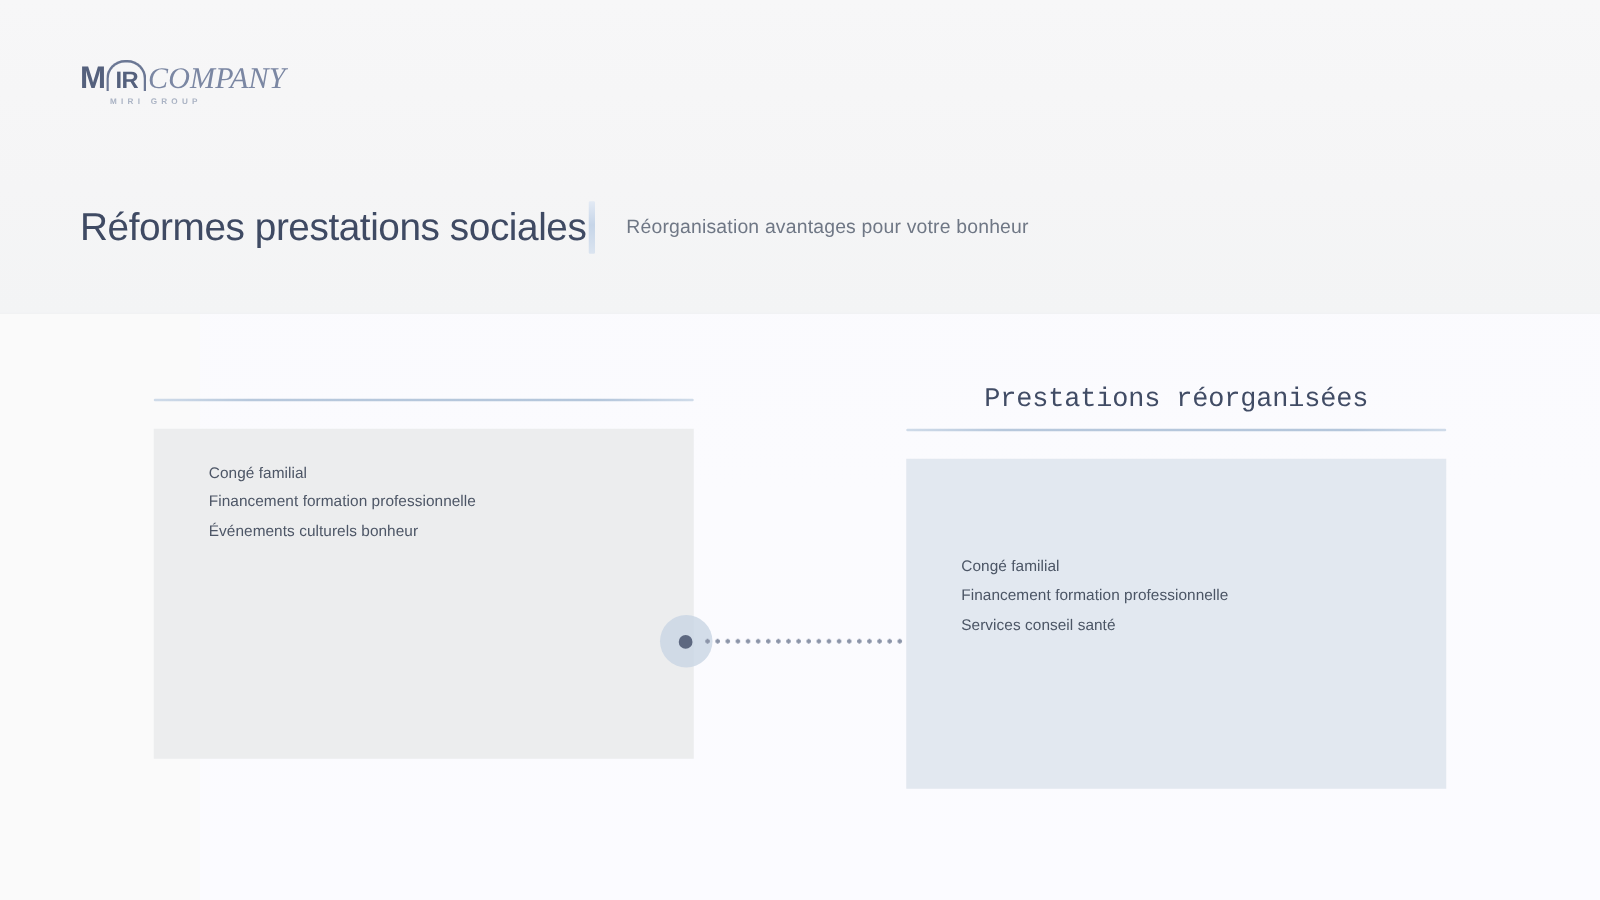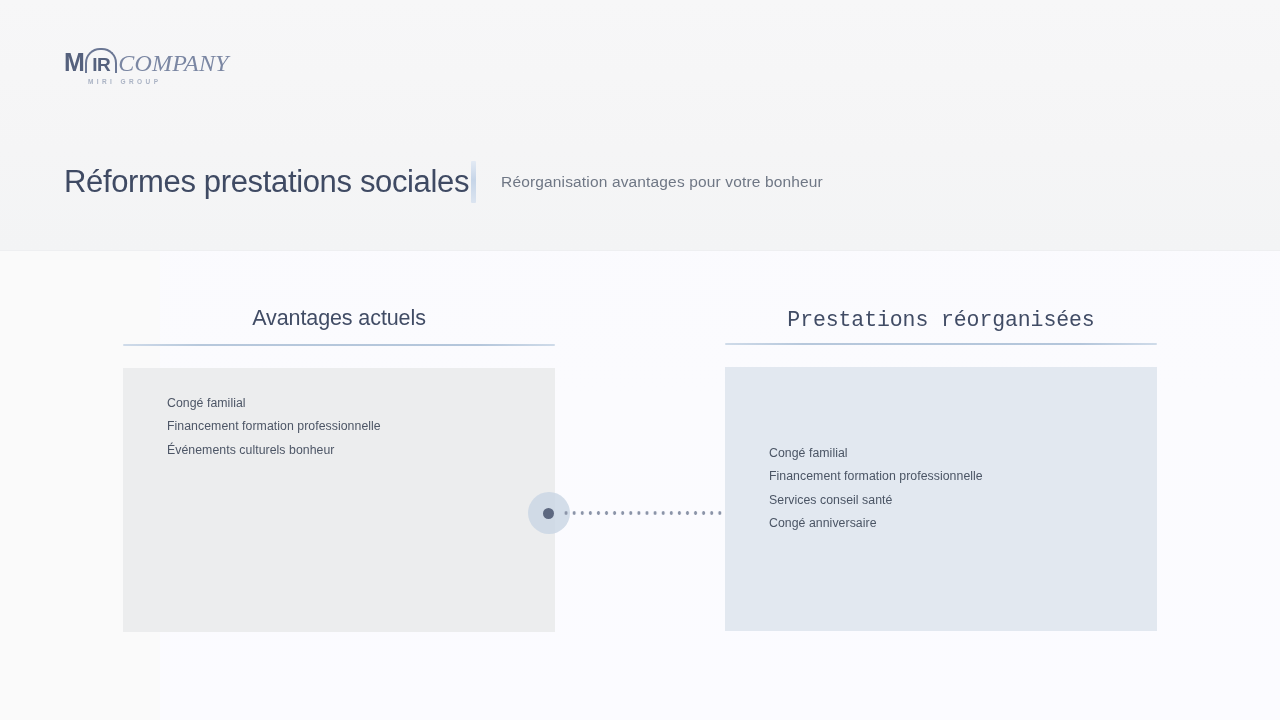--- a/index.html
+++ b/index.html
@@ -292,21 +292,20 @@
     <div class="logo-sub">MIRI GROUP</div>
   </div>
 
   <div class="title-block">
     <span class="slide-title">Réformes prestations sociales</span>
     <span class="title-divider"></span>
     <span class="slide-subtitle">Réorganisation avantages pour votre bonheur</span>
   </div>
 
   <div class="col col-left">
-    <div class="col-head">Avantages actuels</div>
     <div class="col-rule"></div>
     <div class="panel panel-left">
       <ul class="benefit-list">
         <li class="benefit-item">Congé familial</li>
         <li class="benefit-item">Financement formation professionnelle</li>
         <li class="benefit-item">Événements culturels bonheur</li>
       </ul>
     </div>
   </div>
 
@@ -318,18 +317,17 @@
   </div>
 
   <div class="col col-right">
     <div class="col-head">Prestations réorganisées</div>
     <div class="col-rule"></div>
     <div class="panel panel-right">
       <ul class="benefit-list">
         <li class="benefit-item">Congé familial</li>
         <li class="benefit-item">Financement formation professionnelle</li>
         <li class="benefit-item">Services conseil santé</li>
-        <li class="benefit-item">Congé anniversaire</li>
       </ul>
     </div>
   </div>
 
 </div>
 
 </body></html>

